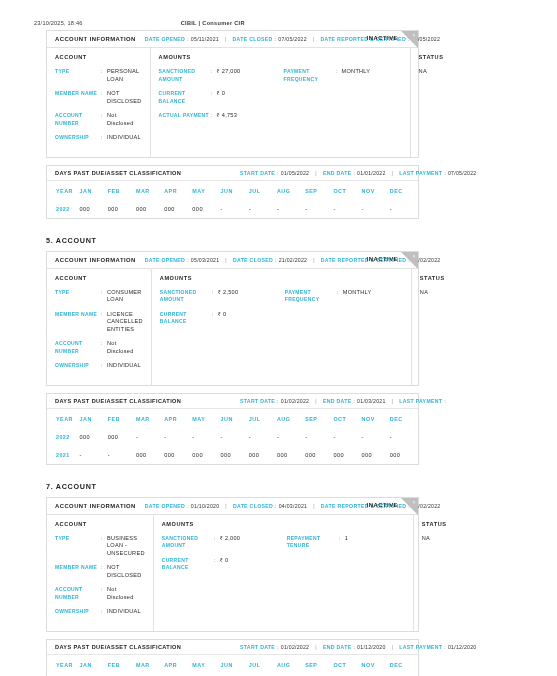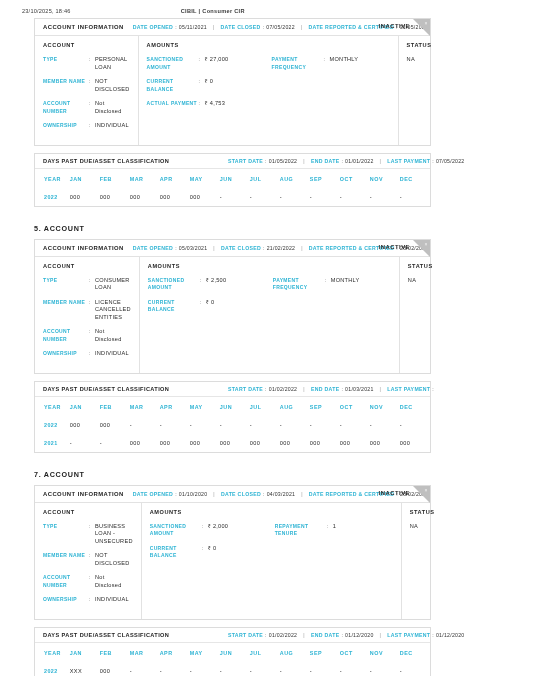--- a/index.html
+++ b/index.html
@@ -4,21 +4,21 @@
 <style>
   * { box-sizing: border-box; margin: 0; padding: 0; }
   html, body {
     width: 557px;
     height: 676px;
     background: #ffffff;
     font-family: "Liberation Sans", sans-serif;
     color: #2b2b2b;
     overflow: hidden;
   }
-  .page { position: relative; width: 465px; height: 676px; padding: 0; }
+  .page { position: relative; width: 465px; height: 676px; padding: 12px; }
 
   
   .print-header {
     display: flex;
     align-items: center;
     height: 18px;
     padding: 4px 20px 0 22px;
     font-size: 5.6px;
     color: #3a3a3a;
     letter-spacing: .2px;

